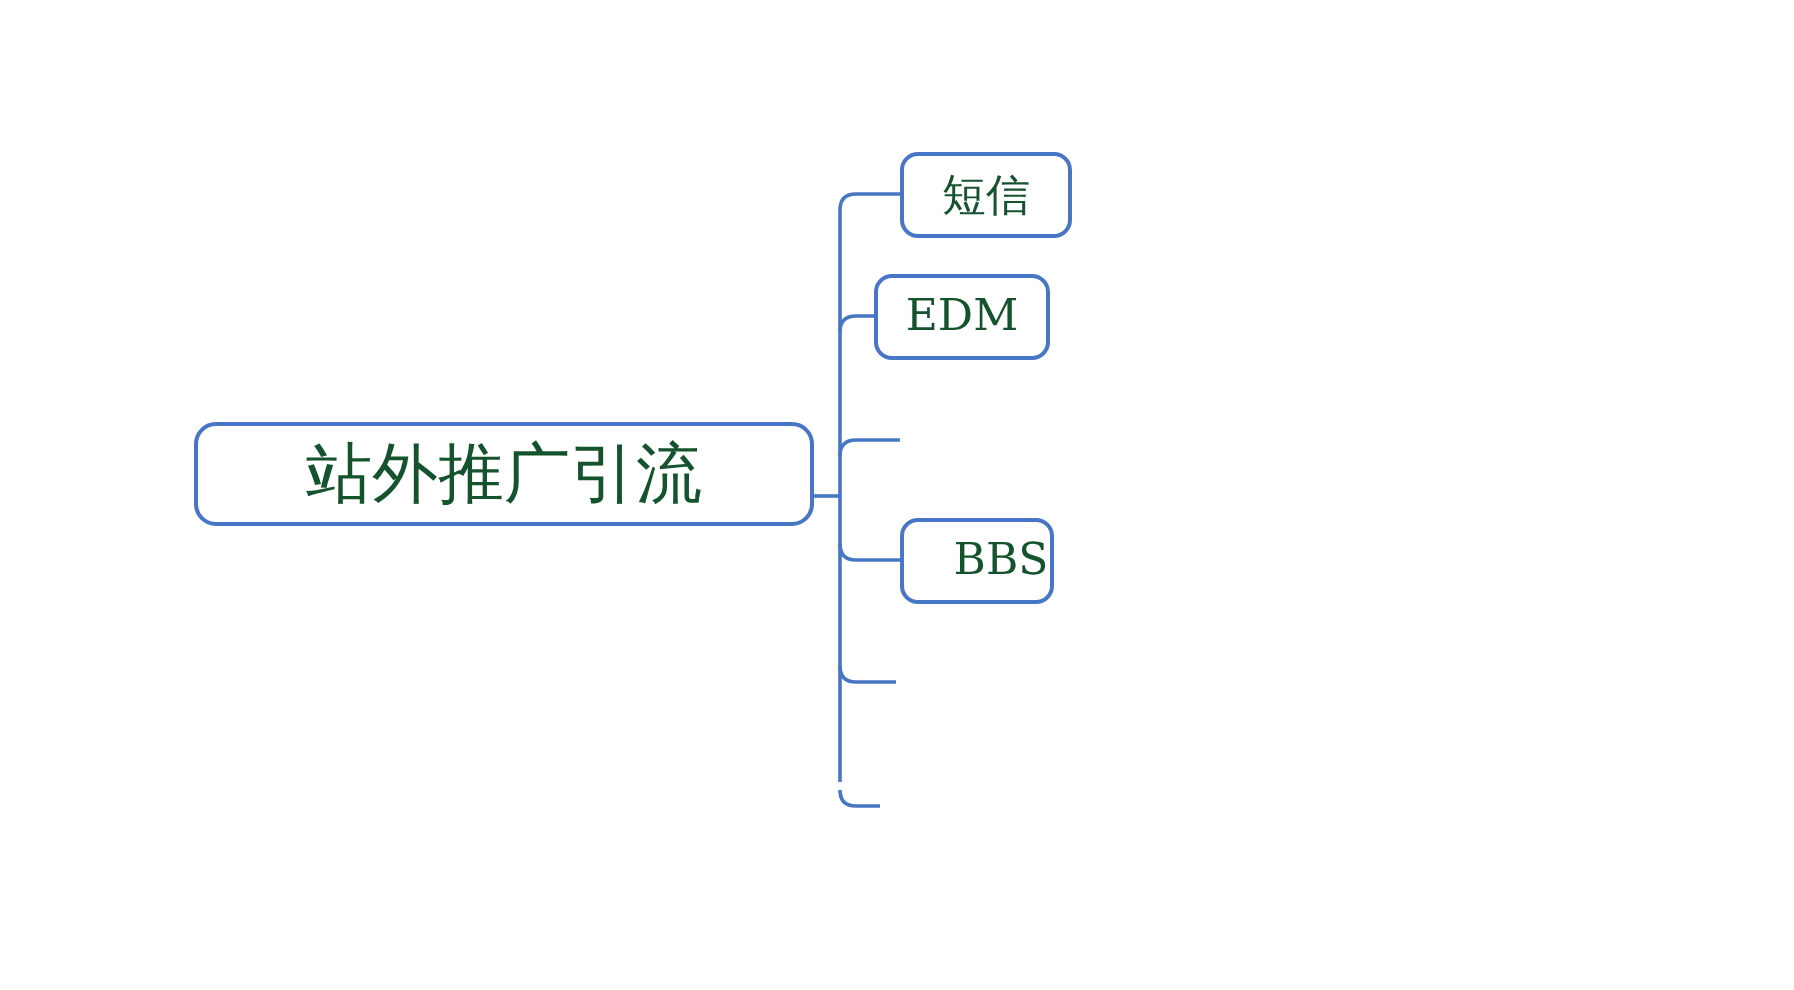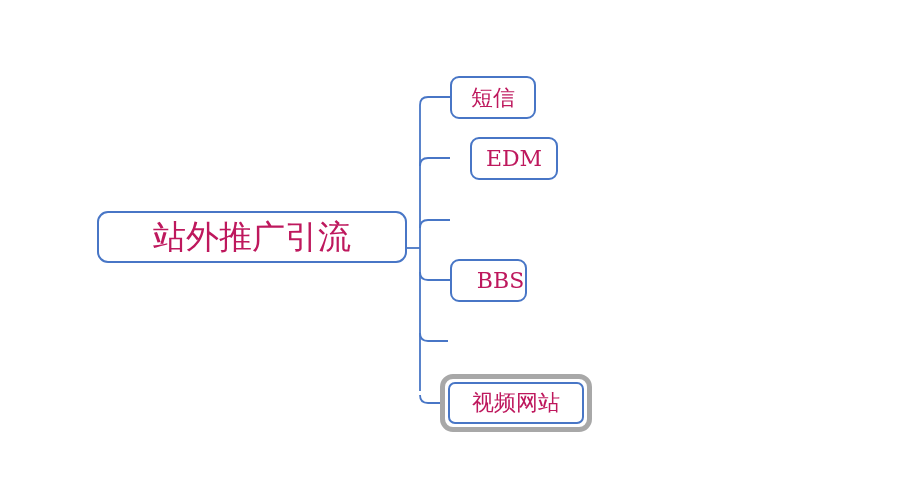--- a/index.html
+++ b/index.html
@@ -22,33 +22,33 @@
     pointer-events: none;
   }
   .node {
     position: absolute;
     display: flex;
     align-items: center;
     justify-content: center;
     background: #ffffff;
     border: 2px solid #4876C6;
     border-radius: 9px;
-    color: #be185d;
+    color: #14532d;
     cursor: default;
     white-space: nowrap;
   }
   .root-node {
     left: 97px; top: 211px;
     width: 310px; height: 52px;
     font-size: 33px;
     border-radius: 11px;
   }
   .child-node { font-size: 22px; height: 43px; }
   .n-sms  { left: 450px; top: 76px;  width: 86px; }
-  .n-edm  { left: 470px; top: 137px; width: 88px; }
+  .n-edm  { left: 437px; top: 137px; width: 88px; }
   .n-im   { left: 450px; top: 198px; width: 91px; height: 44px; }
   .n-bbs  { left: 450px; top: 259px; width: 77px; padding-left: 24px; }
   .n-sns  { left: 448px; top: 320px; width: 81px; }
   .selection-wrap {
     position: absolute;
     left: 440px; top: 374px;
     width: 152px; height: 58px;
     border: 5px solid #A8A8A8;
     border-radius: 13px;
     padding: 3px;
@@ -91,19 +91,14 @@
   <div class="node child-node n-edm">
     <span>EDM</span>
   </div>
 
 
   <div class="node child-node n-bbs">
     <span>BBS</span>
   </div>
 
 
-  <div class="selection-wrap">
-    <div class="node n-video">
-      <span>视频网站</span>
-    </div>
-  </div>
 
 </div>
 
 </body></html>

